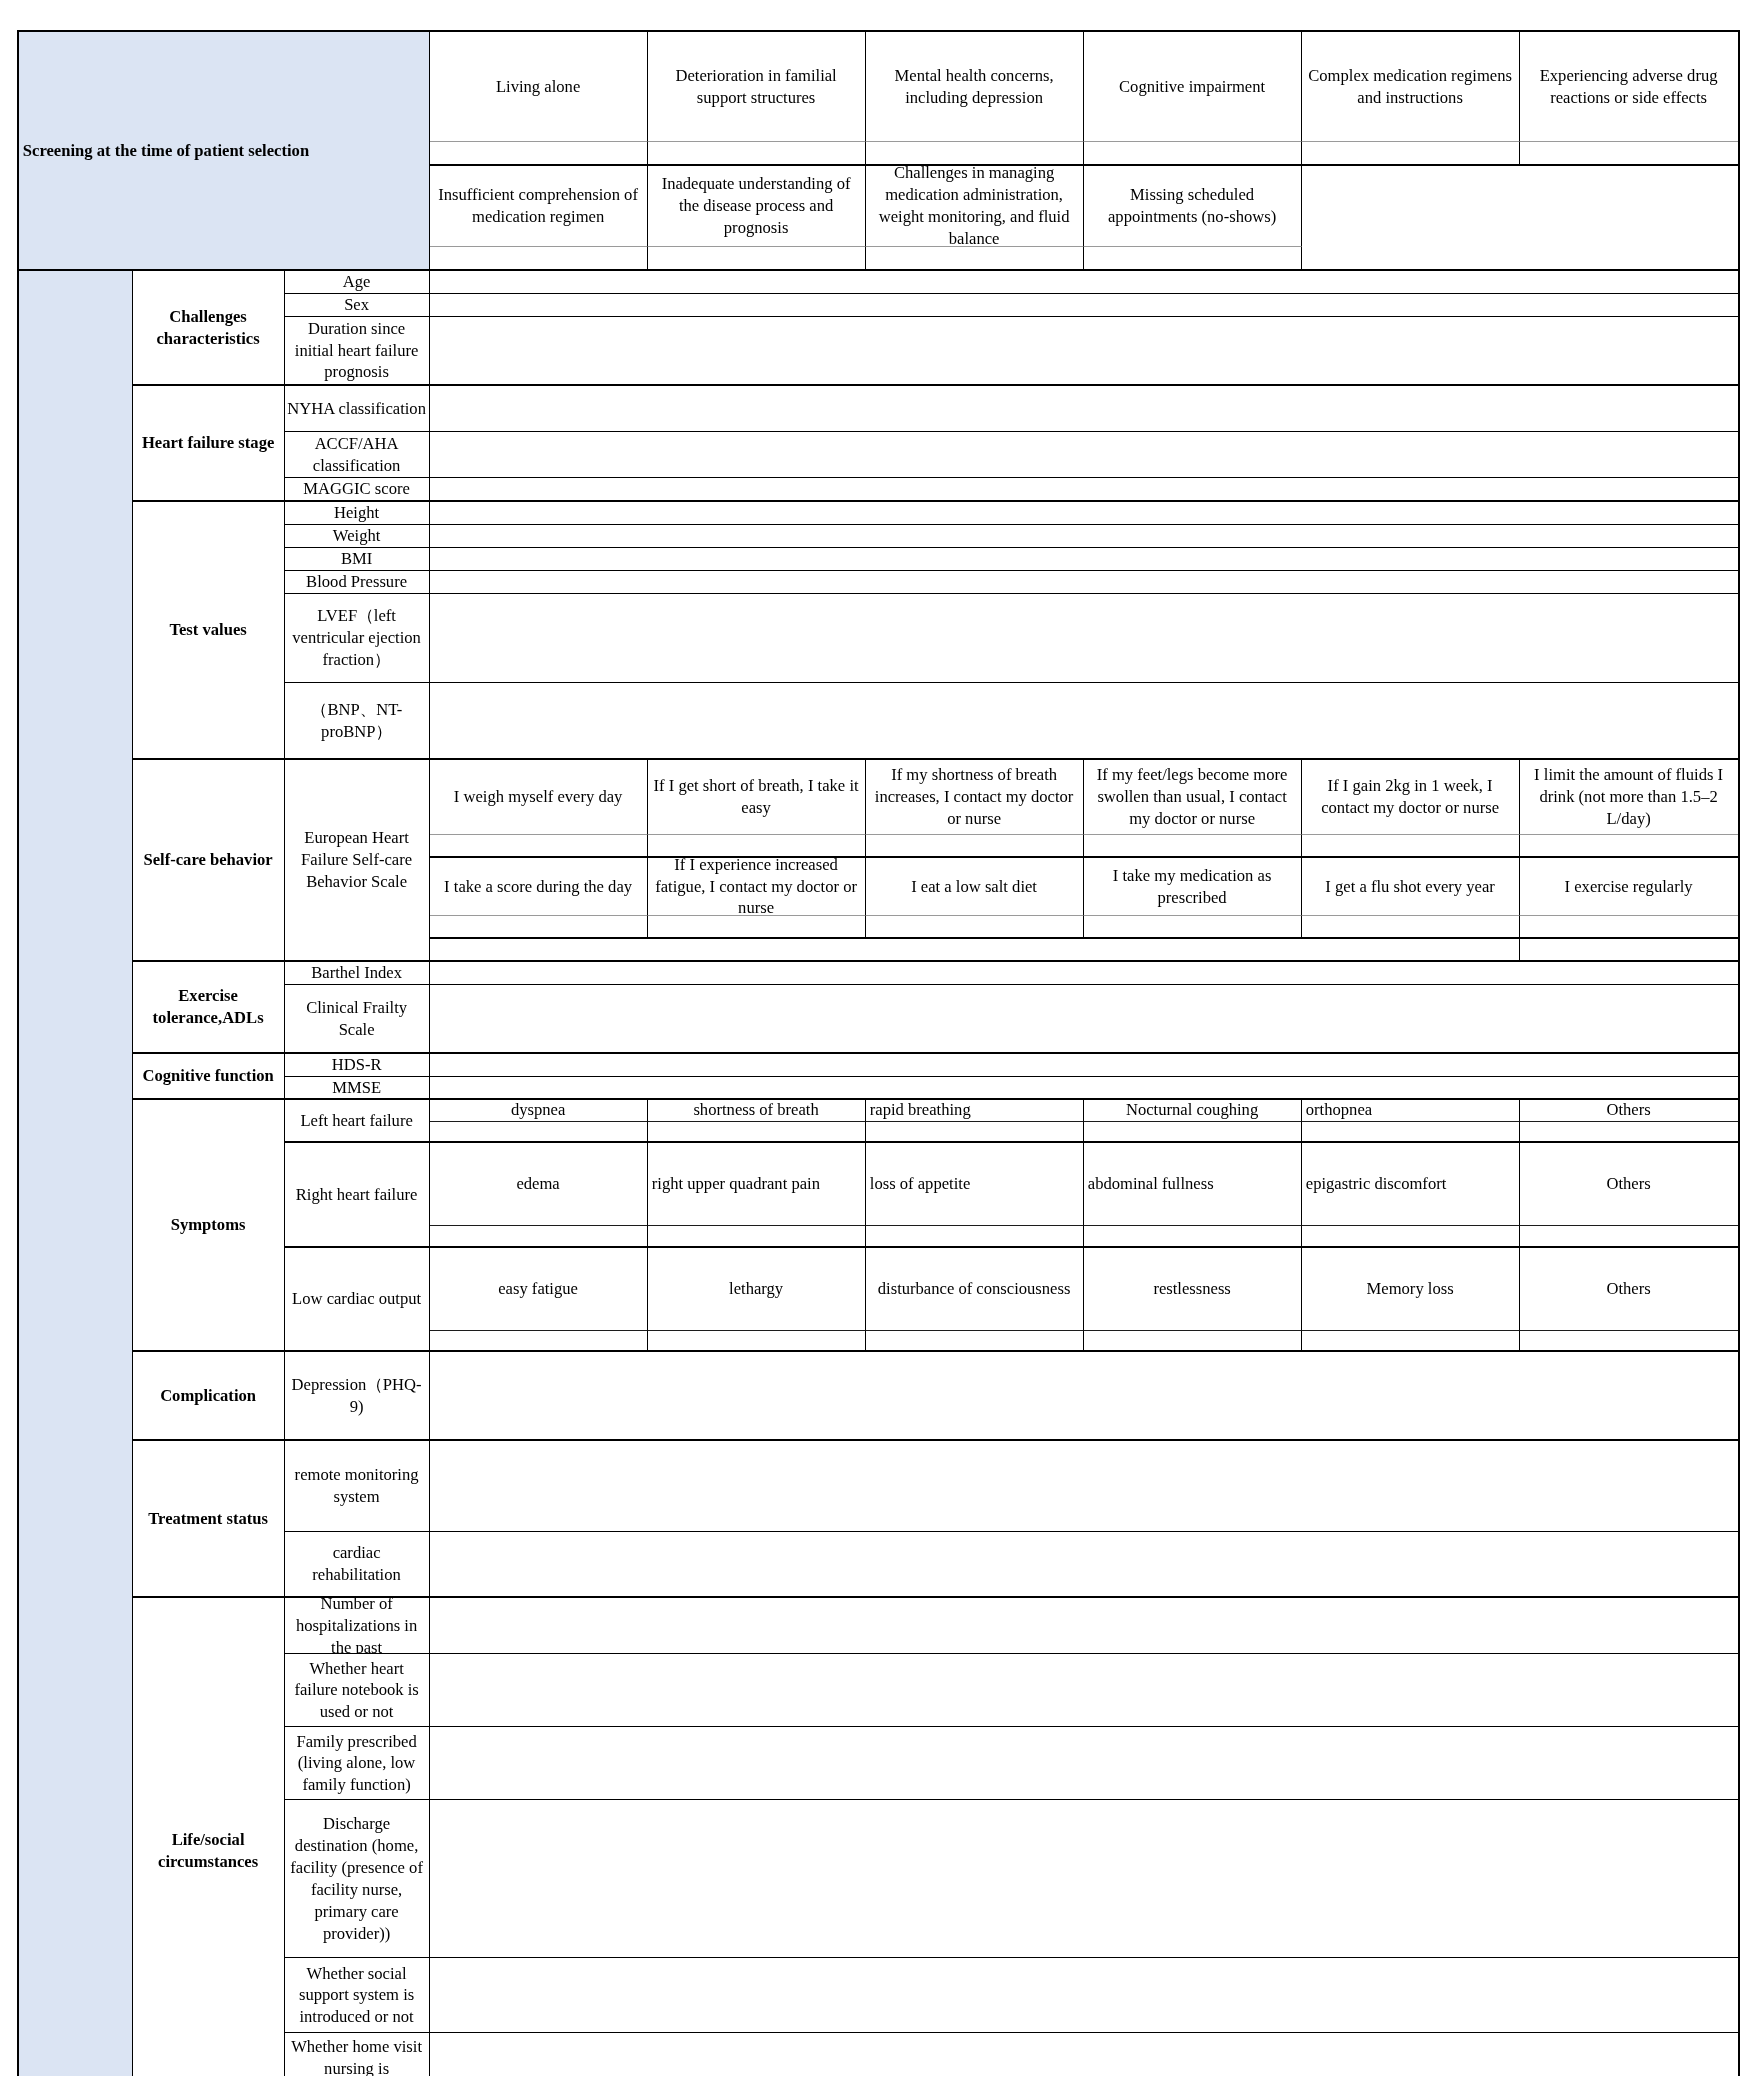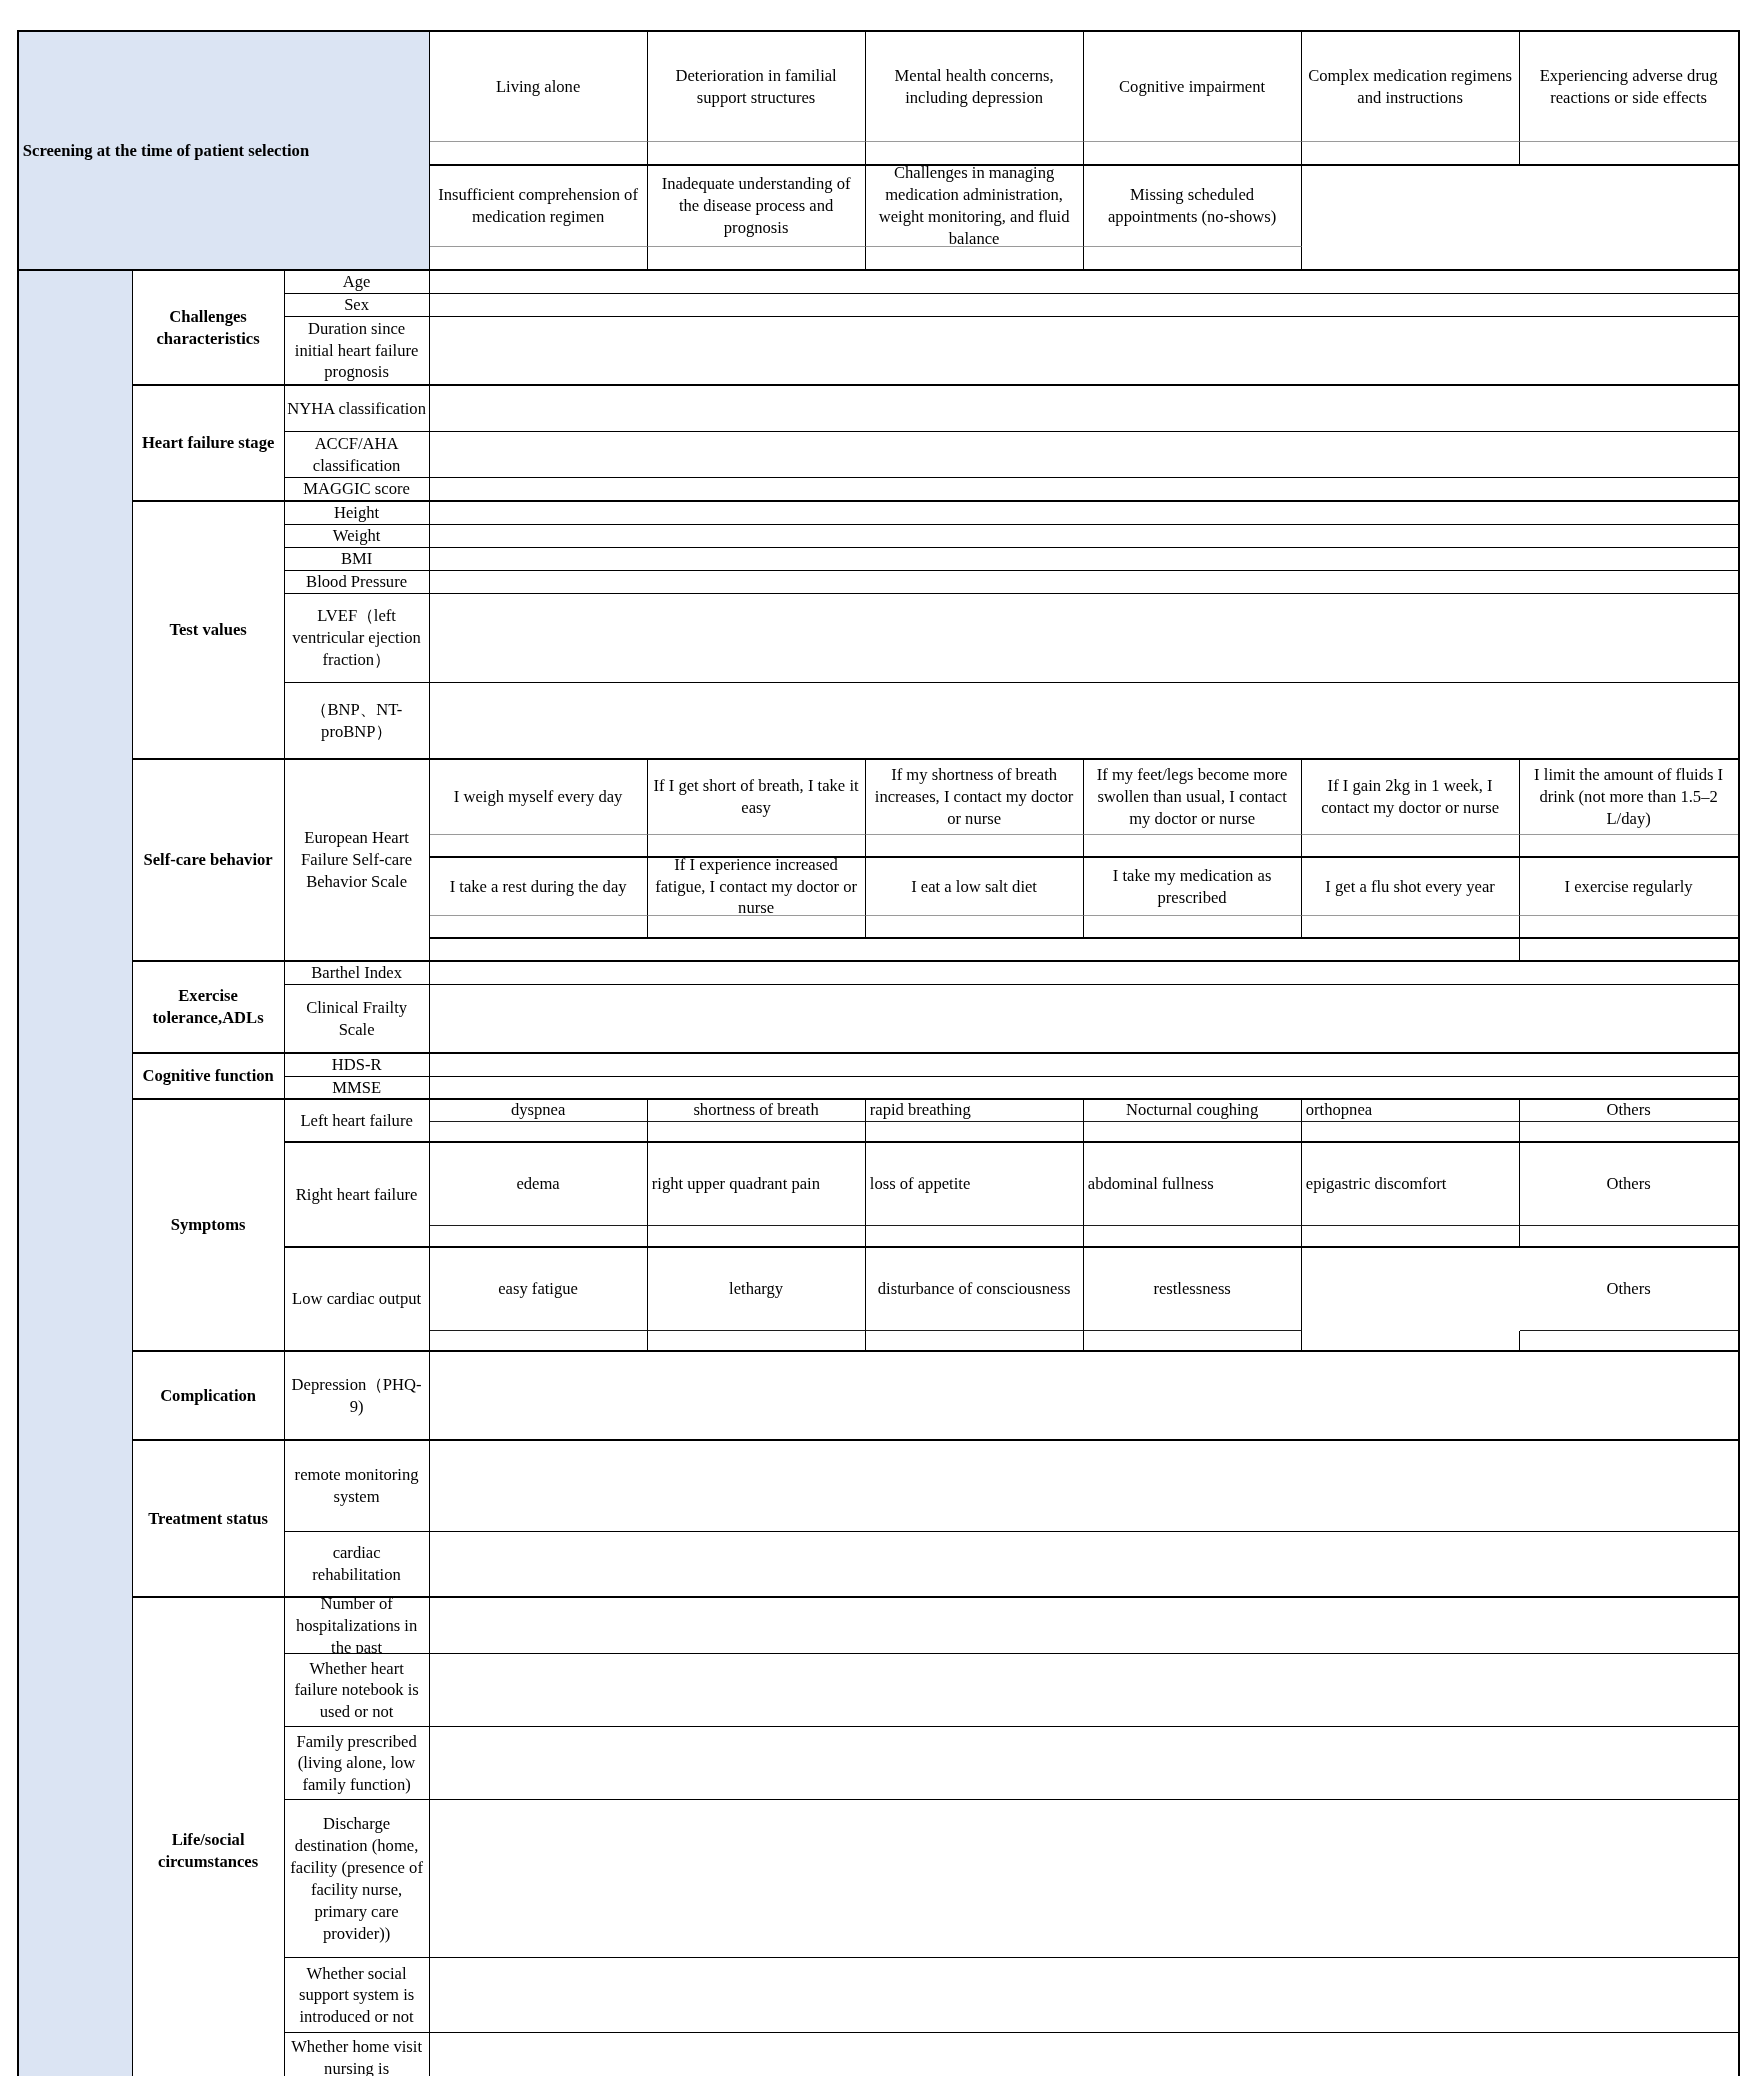--- a/index.html
+++ b/index.html
@@ -144,21 +144,21 @@
     <div class="c br bbg" style="grid-area:17/8/18/9">If I gain 2kg in 1 week, I contact my doctor or nurse</div>
     <div class="c bbg" style="grid-area:17/9/18/10">I limit the amount of fluids I drink (not more than 1.5–2 L/day)</div>
 
     <div class="c br bbt" style="grid-area:18/4/19/5"></div>
     <div class="c br bbt" style="grid-area:18/5/19/6"></div>
     <div class="c br bbt" style="grid-area:18/6/19/7"></div>
     <div class="c br bbt" style="grid-area:18/7/19/8"></div>
     <div class="c br bbt" style="grid-area:18/8/19/9"></div>
     <div class="c bbt" style="grid-area:18/9/19/10"></div>
 
-    <div class="c br bbg" style="grid-area:19/4/20/5">I take a rest during the day</div>
+    <div class="c br bbg" style="grid-area:19/4/20/5">I take a score during the day</div>
     <div class="c br bbg" style="grid-area:19/5/20/6">If I experience increased fatigue, I contact my doctor or nurse</div>
     <div class="c br bbg" style="grid-area:19/6/20/7">I eat a low salt diet</div>
     <div class="c br bbg" style="grid-area:19/7/20/8">I take my medication as prescribed</div>
     <div class="c br bbg" style="grid-area:19/8/20/9">I get a flu shot every year</div>
     <div class="c bbg" style="grid-area:19/9/20/10">I exercise regularly</div>
 
     <div class="c br bbt" style="grid-area:20/4/21/5"></div>
     <div class="c br bbt" style="grid-area:20/5/21/6"></div>
     <div class="c br bbt" style="grid-area:20/6/21/7"></div>
     <div class="c br bbt" style="grid-area:20/7/21/8"></div>
@@ -193,20 +193,21 @@
     <div class="c br bbt" style="grid-area:29/5/30/6"></div>
     <div class="c br bbt" style="grid-area:29/6/30/7"></div>
     <div class="c br bbt" style="grid-area:29/7/30/8"></div>
     <div class="c br bbt" style="grid-area:29/8/30/9"></div>
     <div class="c bbt" style="grid-area:29/9/30/10"></div>
 
     <div class="c br bbd" style="grid-area:30/4/31/5">easy fatigue</div>
     <div class="c br bbd" style="grid-area:30/5/31/6">lethargy</div>
     <div class="c br bbd" style="grid-area:30/6/31/7">disturbance of consciousness</div>
     <div class="c br bbd" style="grid-area:30/7/31/8">restlessness</div>
+    <div class="c br bbd" style="grid-area:30/8/31/9">Memory loss</div>
     <div class="c bbd" style="grid-area:30/9/31/10">Others</div>
 
     <div class="c br bbt" style="grid-area:31/4/32/5"></div>
     <div class="c br bbt" style="grid-area:31/5/32/6"></div>
     <div class="c br bbt" style="grid-area:31/6/32/7"></div>
     <div class="c br bbt" style="grid-area:31/7/32/8"></div>
     <div class="c br bbt" style="grid-area:31/8/32/9"></div>
     <div class="c bbt" style="grid-area:31/9/32/10"></div>
 
   </div>

